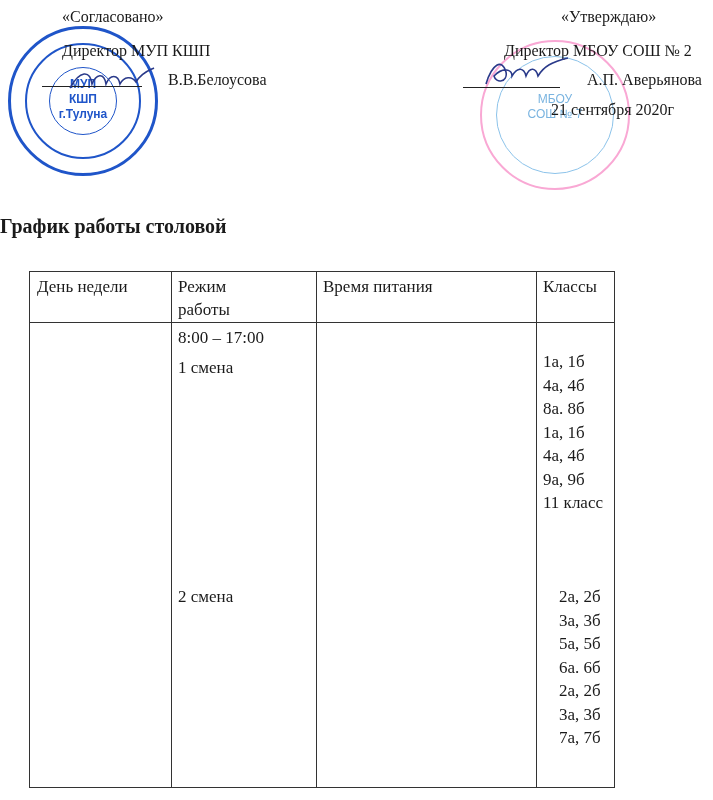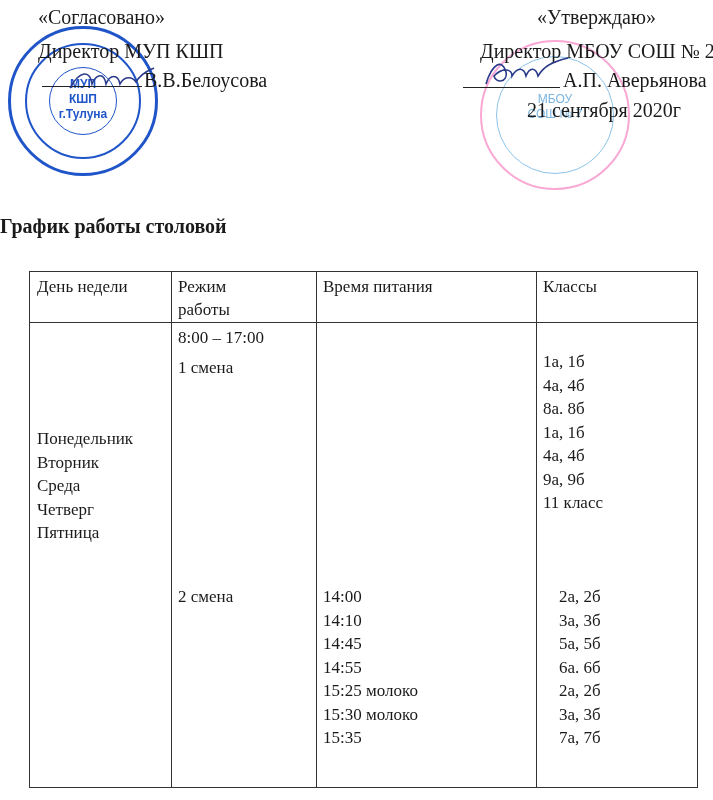--- a/index.html
+++ b/index.html
@@ -2,21 +2,21 @@
 <html><head>
   <meta charset="utf-8">
   <style>
     html, body { margin: 0; padding: 0; background: #ffffff; }
     body {
       width: 713px; height: 800px; position: relative; overflow: hidden;
       font-family: "Liberation Serif", "DejaVu Serif", serif;
       color: #1a1a1a;
     }
     .abs { position: absolute; white-space: nowrap; }
-    .hdr-text { font-size: 20px; line-height: 18px; }
+    .hdr-text { font-size: 16px; line-height: 18px; margin-left: 24px; }
 
     
     .stamp { position: absolute; border-radius: 50%; }
     .stamp-left {
       left: 8px; top: 26px; width: 150px; height: 150px;
       border: 3px solid #1f55c9; box-sizing: border-box;
     }
     .stamp-left .ring2 {
       position: absolute; left: 14px; top: 14px; right: 14px; bottom: 14px;
       border-radius: 50%; border: 2px solid #1f55c9;
@@ -47,21 +47,21 @@
     .sig-line { position: absolute; height: 1px; background: #222; }
     .signature { position: absolute; }
 
     .title {
       position: absolute; left: 0; right: 0; top: 214px; text-align: left;
       font-size: 20px; font-weight: bold; line-height: 24px;
     }
 
     
     .table {
-      position: absolute; left: 29px; top: 271px; width: 669px; height: 517px;
+      position: absolute; left: 29px; top: 271px; width: 586px; height: 517px;
       border: 1px solid #333; box-sizing: border-box;
     }
     .vline { position: absolute; top: 0; bottom: 0; width: 1px; background: #333; }
     .hline { position: absolute; left: 0; right: 0; height: 1px; background: #333; }
     .cell-text { position: absolute; font-size: 17px; line-height: 23px; white-space: nowrap; }
     .lines div { height: 23.5px; }
   </style>
 </head>
 <body>
 
@@ -109,52 +109,36 @@
   <div class="hline" style="top:50px;"></div>
 
   <div class="cell-text" style="left:7px; top:3px;">День недели</div>
   <div class="cell-text" style="left:293px; top:3px;">Время питания</div>
   <div class="cell-text" style="left:148px; top:3px;">
     <div>Режим</div>
     <div>работы</div>
   </div>
   <div class="cell-text" style="left:513px; top:3px;">Классы</div>
 
-  <div class="cell-text lines" style="left:7px; top:155px;">
-    <div>Понедельник</div>
-    <div>Вторник</div>
-    <div>Среда</div>
-    <div>Четверг</div>
-    <div>Пятница</div>
-  </div>
 
   <div class="cell-text" style="left:148px; top:54px;">8:00 – 17:00</div>
   <div class="cell-text" style="left:148px; top:84px;text-align:right;">1 смена</div>
   <div class="cell-text" style="left:148px; top:313px;font-family:Liberation Serif, serif;">2 смена</div>
 
 
   <div class="cell-text lines" style="left:513px; top:78px;">
     <div>1а, 1б</div>
     <div>4а, 4б</div>
     <div>8а. 8б</div>
     <div>1а, 1б</div>
     <div>4а, 4б</div>
     <div>9а, 9б</div>
     <div>11 класс</div>
   </div>
 
-  <div class="cell-text lines" style="left:293px; top:313px;">
-    <div>14:00</div>
-    <div>14:10</div>
-    <div>14:45</div>
-    <div>14:55</div>
-    <div>15:25 молоко</div>
-    <div>15:30 молоко</div>
-    <div>15:35</div>
-  </div>
 
   <div class="cell-text lines" style="left:513px; top:313px;margin-left:16px;">
     <div>2а, 2б</div>
     <div>3а, 3б</div>
     <div>5а, 5б</div>
     <div>6а. 6б</div>
     <div>2а, 2б</div>
     <div>3а, 3б</div>
     <div>7а, 7б</div>
   </div>

